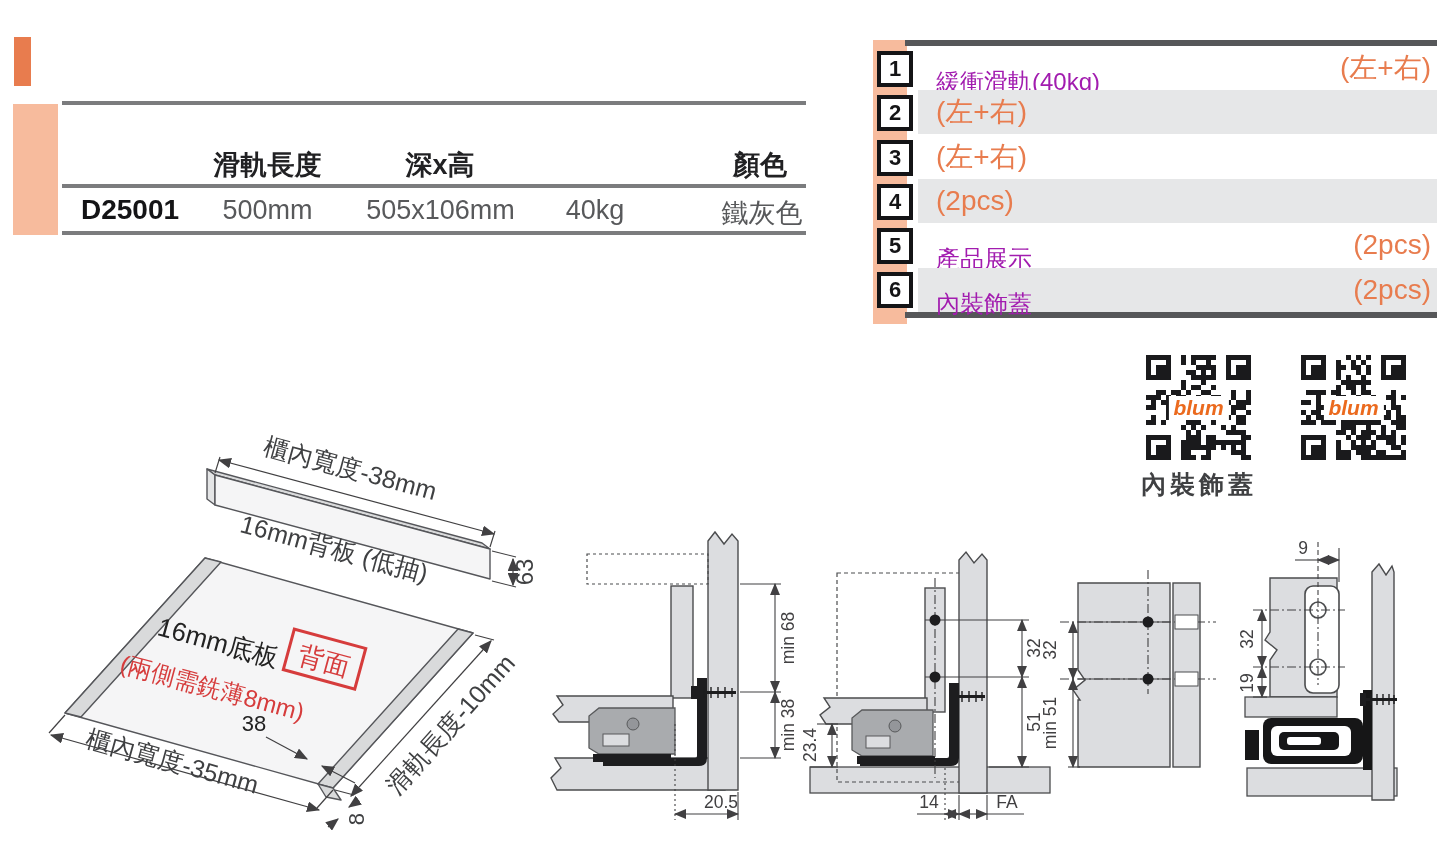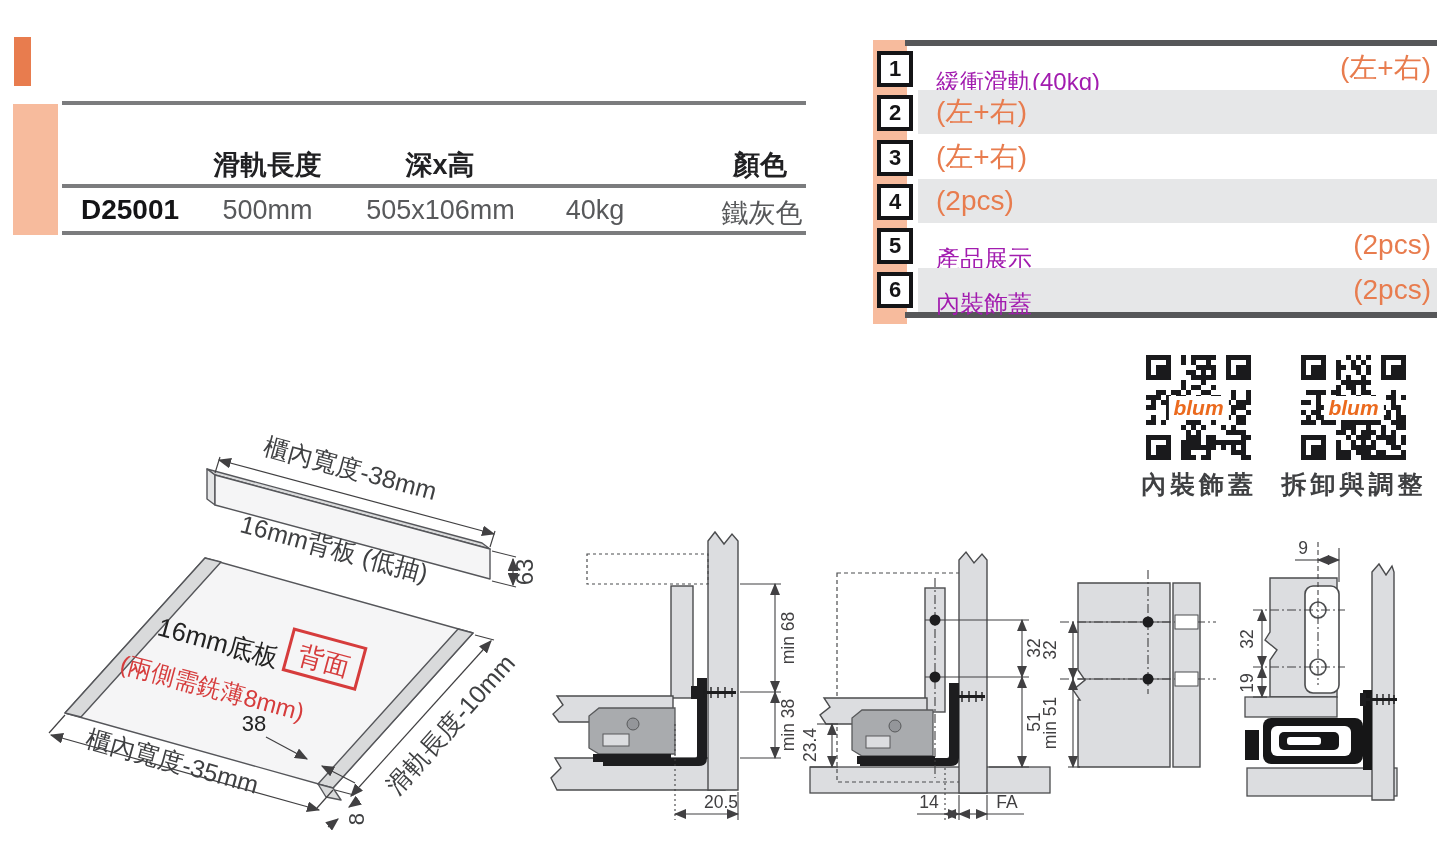--- a/index.html
+++ b/index.html
@@ -435,21 +435,20 @@
       <i style="left: 35px; top: 5px;"></i>
       <i style="left: 65px; top: 0px;"></i>
       <i style="left: 55px; top: 0px;"></i>
       <i style="left: 45px; top: 0px;"></i>
     <span class="qr-f"></span>
     <span class="qr-f ur"></span>
     <span class="qr-f ll"></span>
     <span class="qr-brand">blum</span>
   </div>
   <div class="qr-cap" style="left:1124px;top:468px;">內裝飾蓋</div>
-  <div class="qr-cap" style="left:1279px;top:468px;">拆卸與調整</div>
 
   <svg class="abs" style="left:10px;top:423px;" width="540" height="432" viewBox="0 0 540 432">
     <defs>
       <marker id="ai" markerWidth="11" markerHeight="9" refX="10" refY="4.5" orient="auto-start-reverse">
         <path d="M0,0 L11,4.5 L0,9 z" fill="#414042"></path>
       </marker>
     </defs>
     <g stroke="#55565a" stroke-width="1.4" stroke-linejoin="round">
 
       <g>

